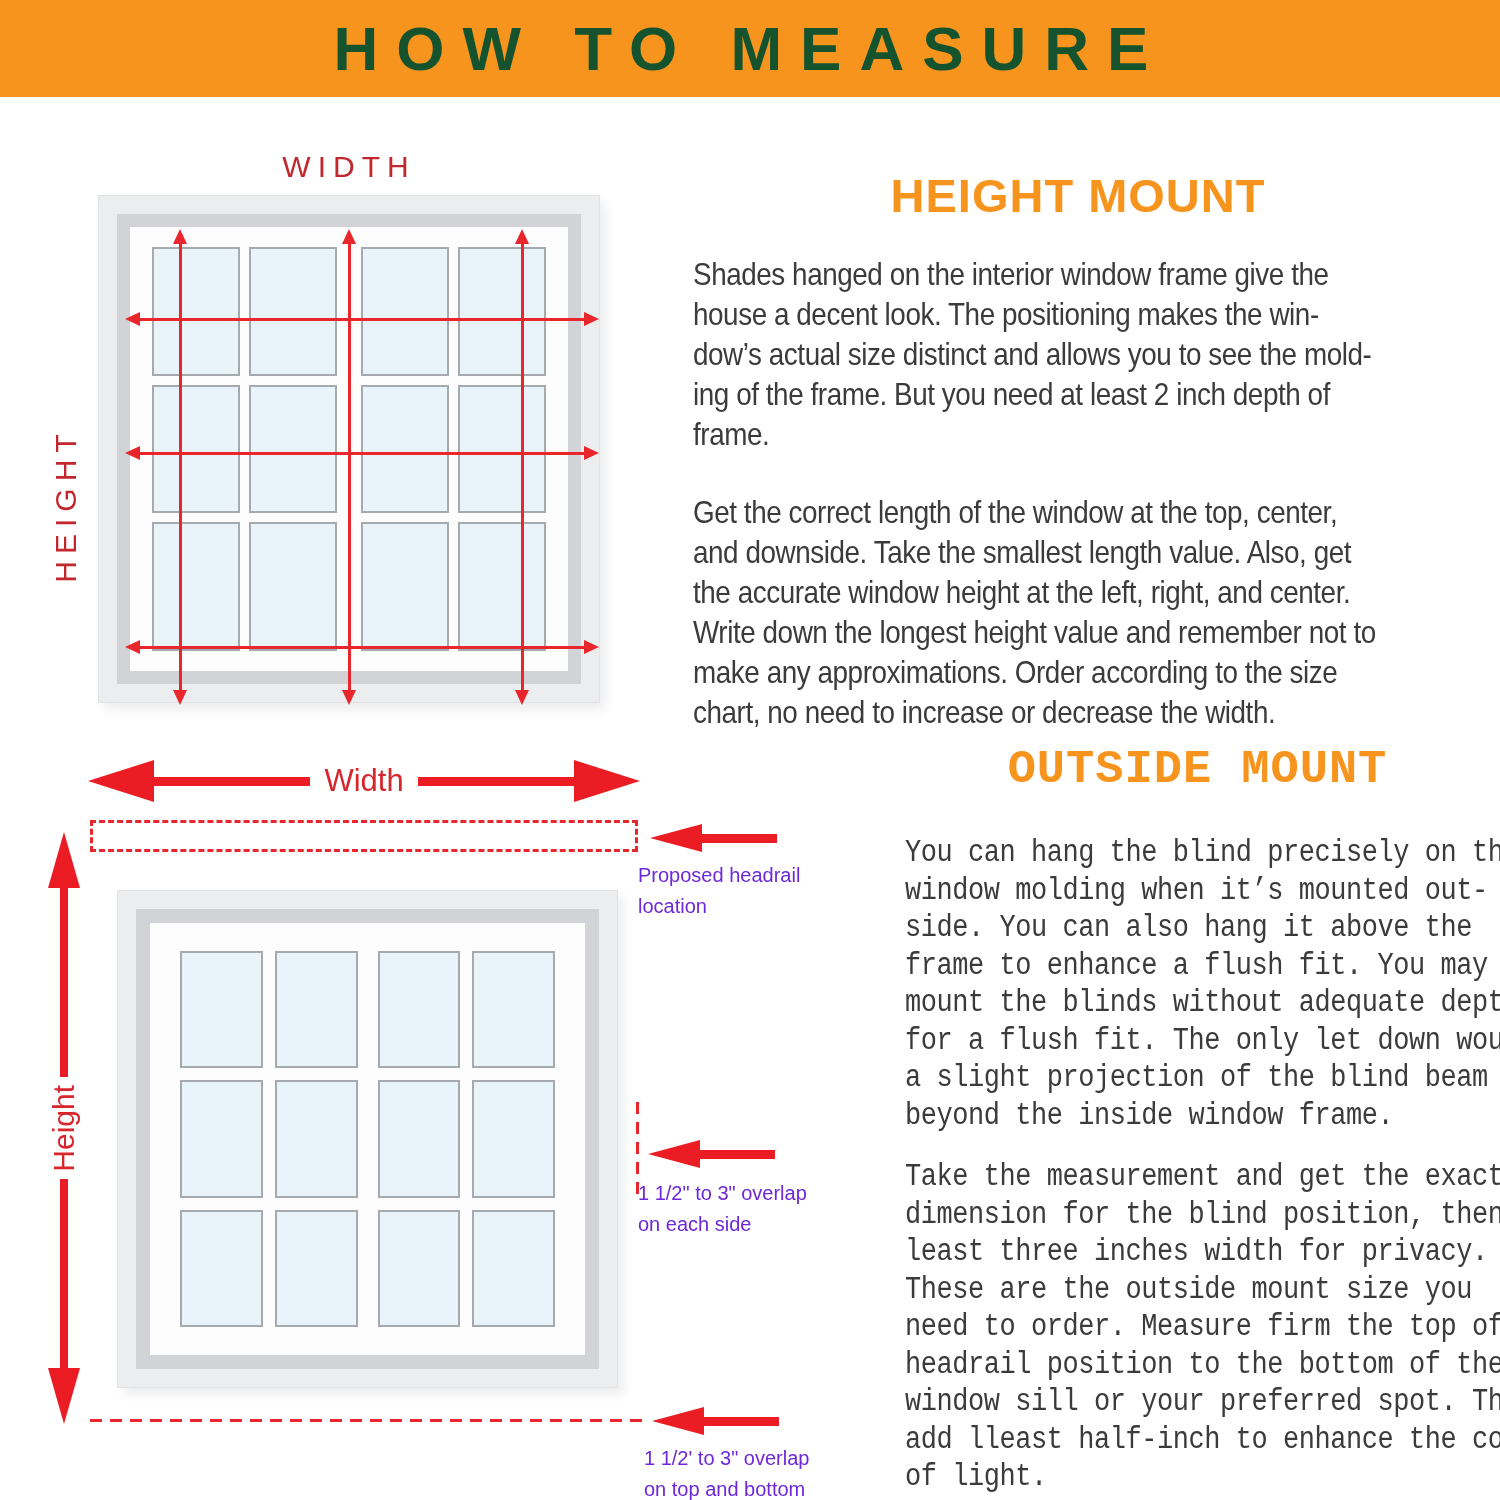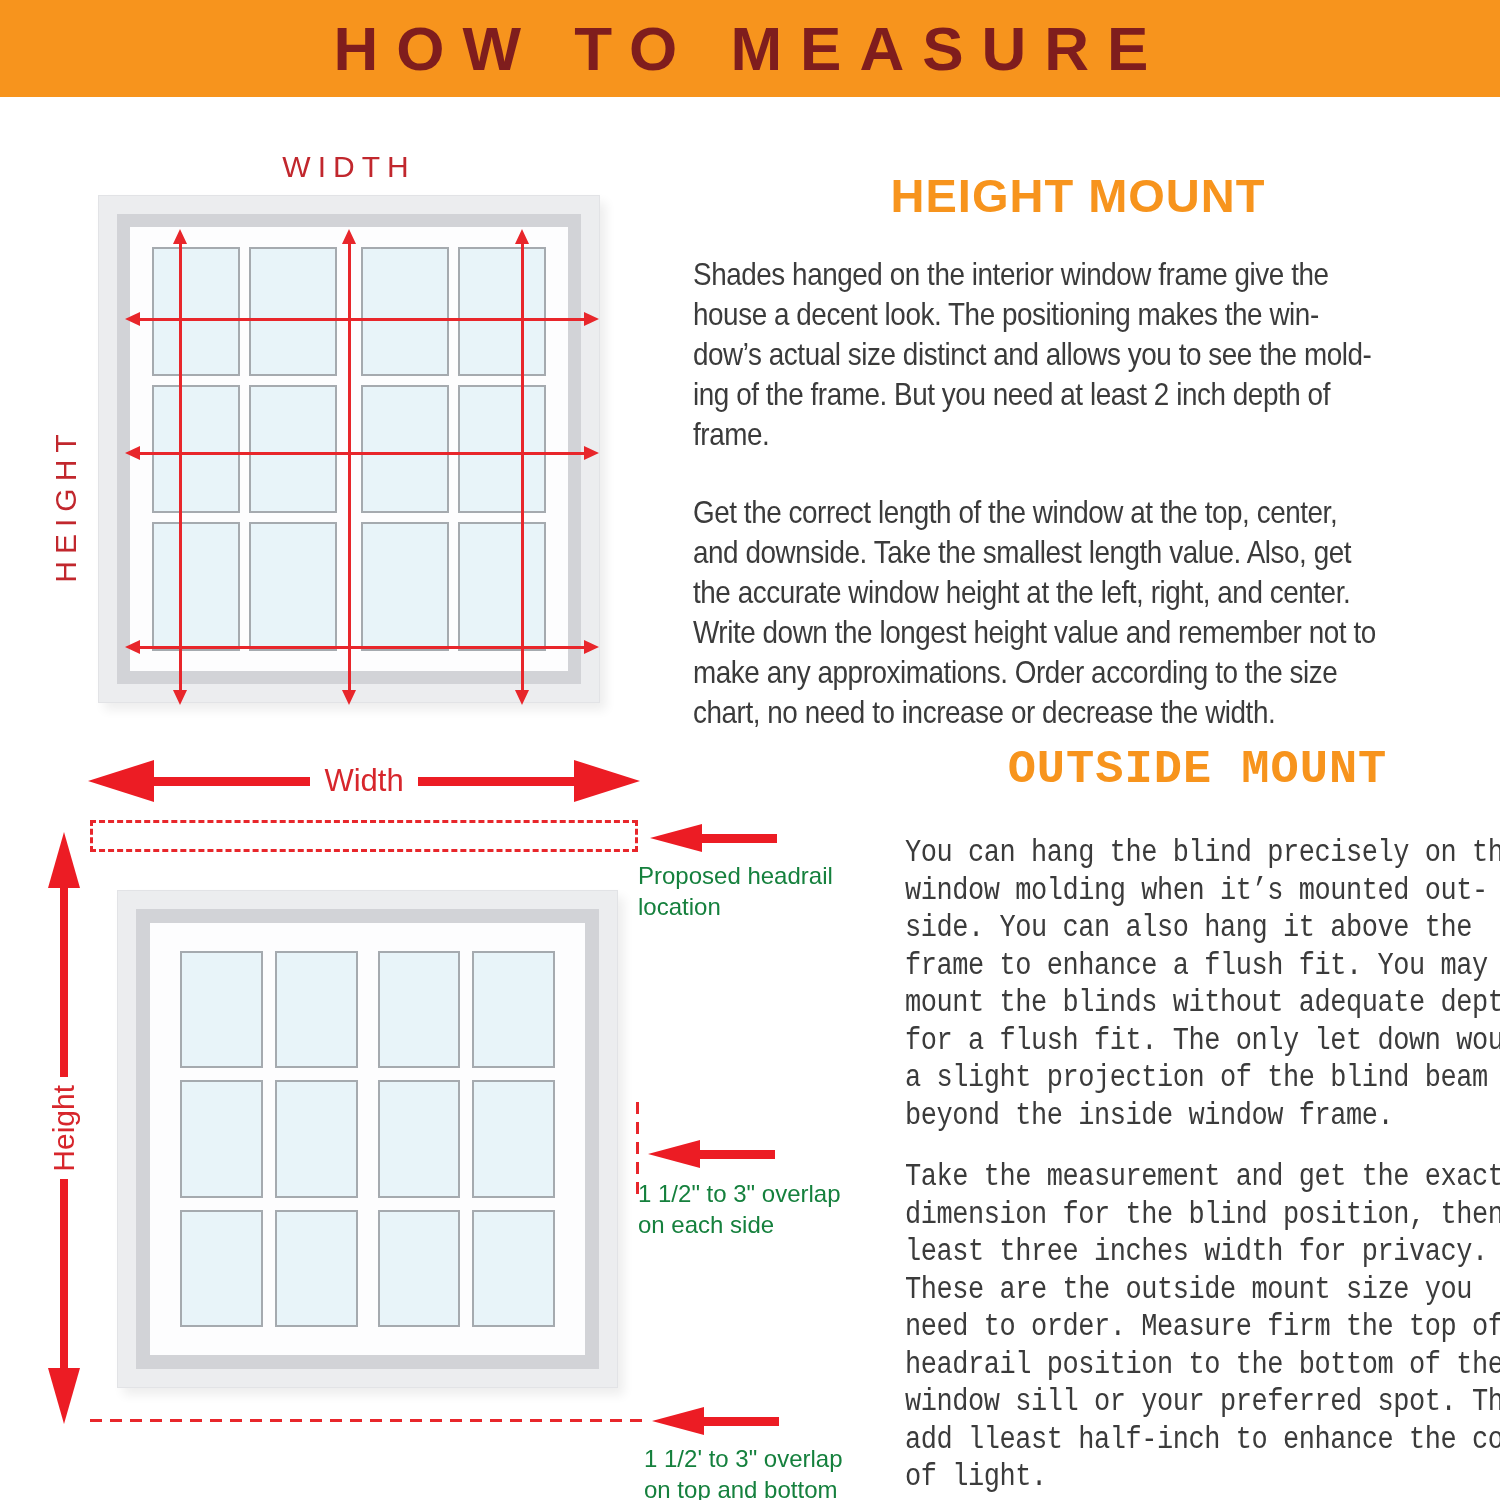--- a/index.html
+++ b/index.html
@@ -3,21 +3,21 @@
 <meta charset="utf-8">
 <style>
   html,body{margin:0;padding:0;background:#ffffff;}
   *{box-sizing:border-box;}
   .canvas{position:relative;width:1500px;height:1500px;background:#ffffff;overflow:hidden;
           font-family:"Liberation Sans", sans-serif;}
 
   
   .banner{position:absolute;left:0;top:0;width:1500px;height:97px;background:#F7941D;
           display:flex;align-items:center;justify-content:center;}
-  .banner h1{margin:0;color:#7f1d1d;font-size:62px;font-weight:bold;letter-spacing:18px;}
+  .banner h1{margin:0;color:#14532d;font-size:62px;font-weight:bold;letter-spacing:18px;}
 
   
   .text-col{position:absolute;}
   .text-col h2{margin:0;color:#F7941D;font-size:47px;font-weight:bold;letter-spacing:1px;
                text-align:center;line-height:56px;}
   .para{color:#3B3B3B;white-space:pre;transform:scaleX(0.87);transform-origin:0 0;}
   .col-inside .para{font-size:32px;line-height:40px;letter-spacing:-0.5px;}
   .col-outside .para{font-size:31px;line-height:37.5px;letter-spacing:-0.5px;}
 
   
@@ -41,21 +41,21 @@
   .tarrow-h::after{content:"";position:absolute;right:-15px;top:-6px;width:0;height:0;
       border-top:7px solid transparent;border-bottom:7px solid transparent;border-left:15px solid #E8262B;}
   .tarrow-v{position:absolute;width:3px;background:#E8262B;}
   .tarrow-v::before{content:"";position:absolute;top:-15px;left:-6px;width:0;height:0;
       border-left:7px solid transparent;border-right:7px solid transparent;border-bottom:15px solid #E8262B;}
   .tarrow-v::after{content:"";position:absolute;bottom:-15px;left:-6px;width:0;height:0;
       border-left:7px solid transparent;border-right:7px solid transparent;border-top:15px solid #E8262B;}
 
   
   .dim-label{position:absolute;color:#C1272D;font-size:30px;letter-spacing:7px;}
-  .note{position:absolute;color:#15803d;font-size:24px;line-height:31px;white-space:pre;}
+  .note{position:absolute;color:#6d28d9;font-size:20px;line-height:31px;white-space:pre;}
 
   
   .width-arrow{position:absolute;display:flex;align-items:center;}
   .width-arrow .headL{width:0;height:0;border-top:21px solid transparent;border-bottom:21px solid transparent;
       border-right:66px solid #EC1C24;}
   .width-arrow .headR{width:0;height:0;border-top:21px solid transparent;border-bottom:21px solid transparent;
       border-left:66px solid #EC1C24;}
   .width-arrow .shaft{flex:1;height:9px;background:#EC1C24;}
   .width-arrow .wlabel{color:#D7262C;font-size:31px;padding:0 14px;}
 

